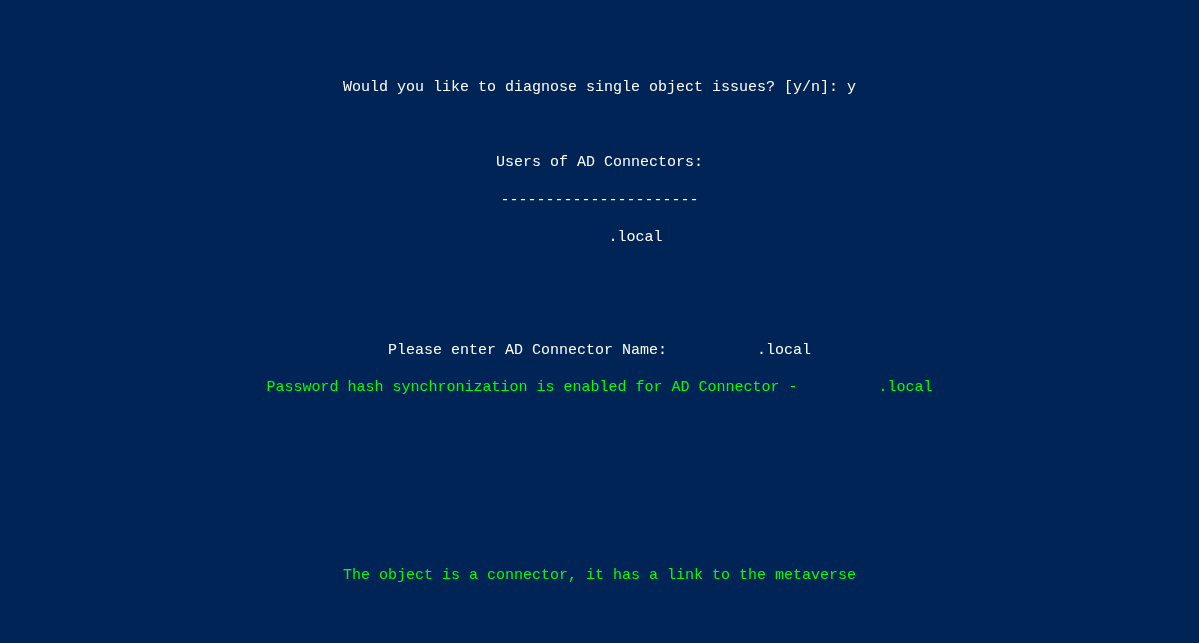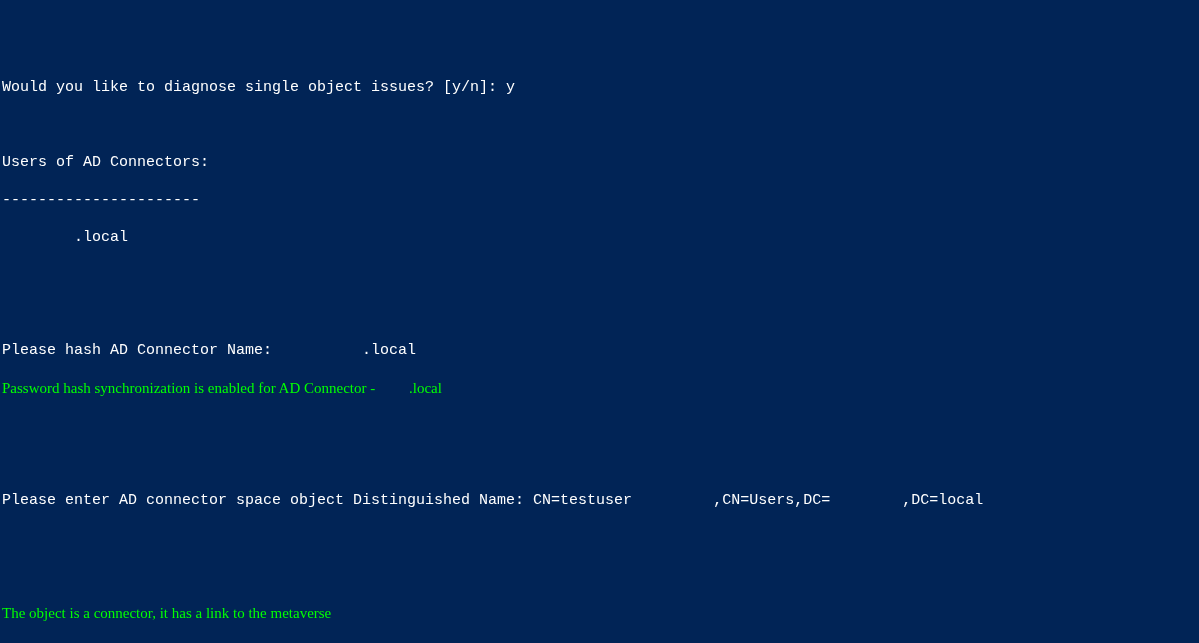--- a/index.html
+++ b/index.html
@@ -14,46 +14,45 @@
       font-size: 15px;
       line-height: 1.25;
       padding: 4px 2px;
       white-space: pre;
       overflow: hidden;
       width: 1199px;
       height: 643px;
     }
     .green {
       color: #00ff00;
-      font-family: Liberation Serif, serif;
     }
     .white {
       color: #ffffff;
     }
     .line {
       display: block;
+      text-align: center;
     }
   </style>
 </head>
 <body>
 
 
 
 <div><span class="line white"><span>Would you like to diagnose single object issues? [y/n]: </span><span>y</span></span>
 <span class="line"> </span>
 <span class="line white">Users of AD Connectors:</span>
 <span class="line white">----------------------</span>
 <span class="line white"><span>        </span><span>.local</span></span>
 <span class="line"> </span>
 <span class="line"> </span>
-<span class="line white"><span>Please hash AD Connector Name:          </span><span>.local</span></span>
+<span class="line white"><span>Please enter AD Connector Name:          </span><span>.local</span></span>
 <span class="line green"><span>Password hash synchronization is enabled for AD Connector -         </span><span>.local</span></span>
 <span class="line"> </span>
 <span class="line"> </span>
-<span class="line white"><span>Please enter AD connector space object Distinguished Name: </span><span>CN=testuser</span><span>         ,CN=Users,DC=        ,DC=local</span></span>
 <span class="line"> </span>
 <span class="line"> </span>
 <span class="line green">The object is a connector, it has a link to the metaverse</span>
 
 
 
 
 
 
 

